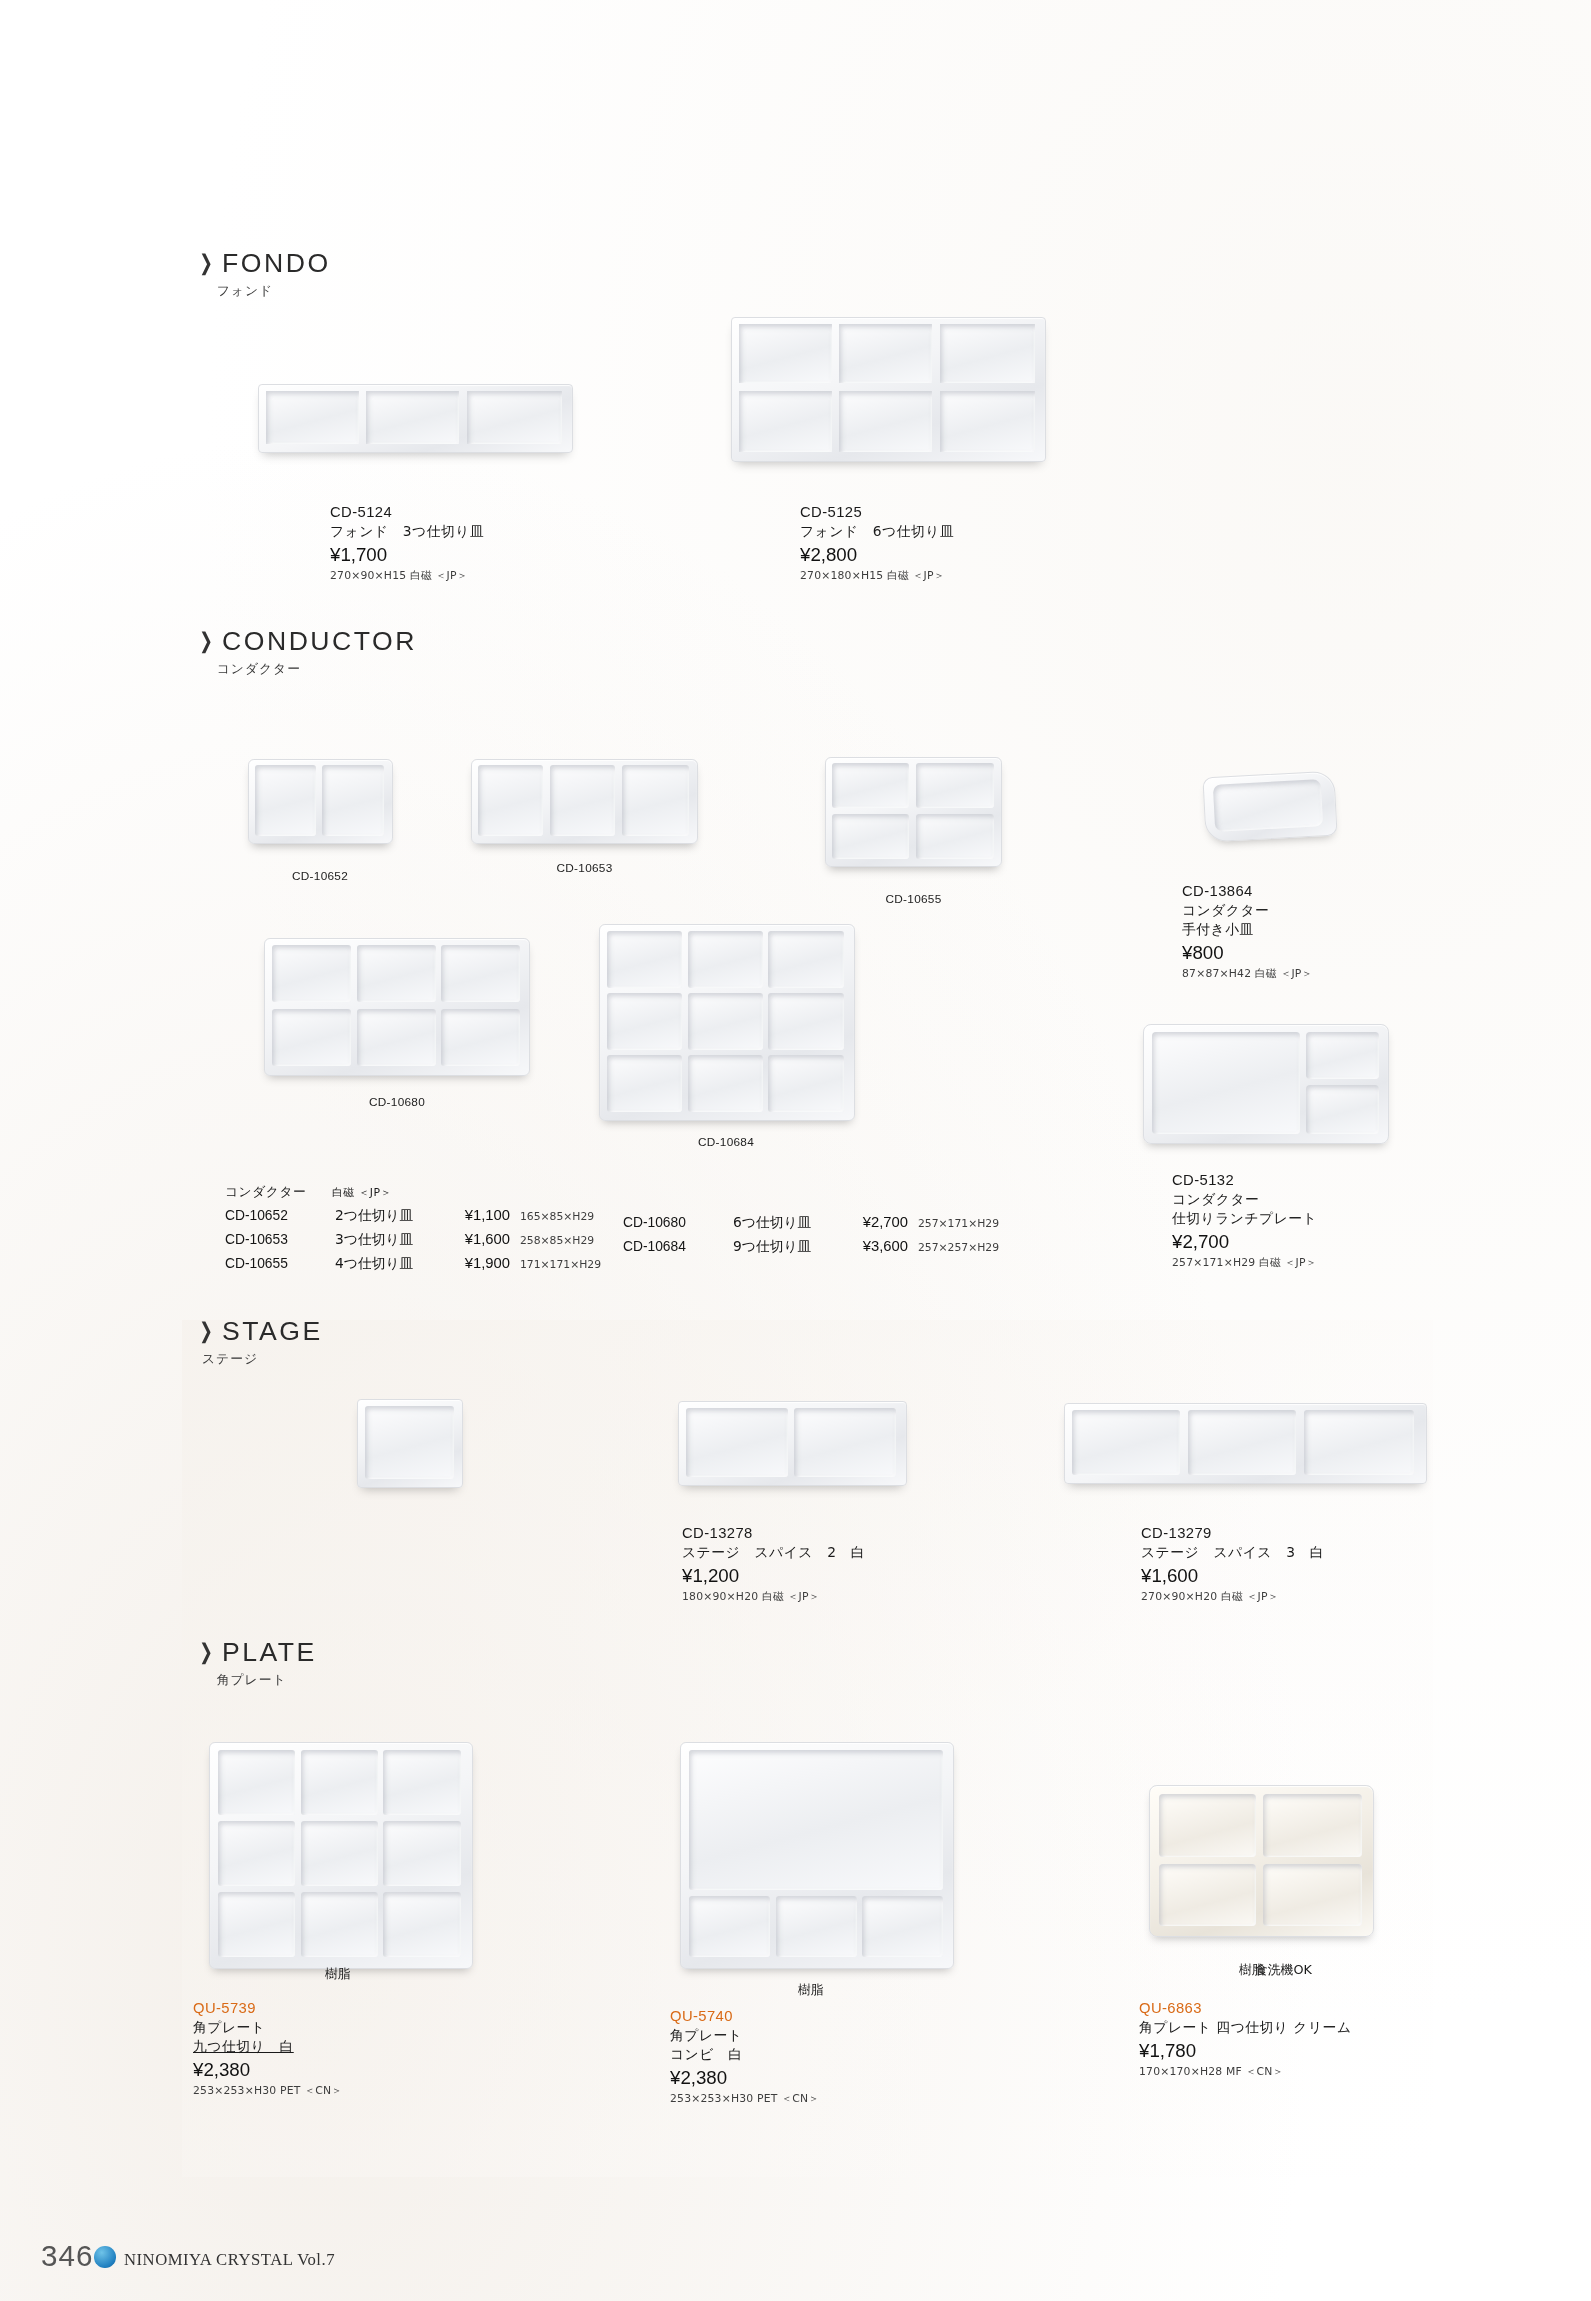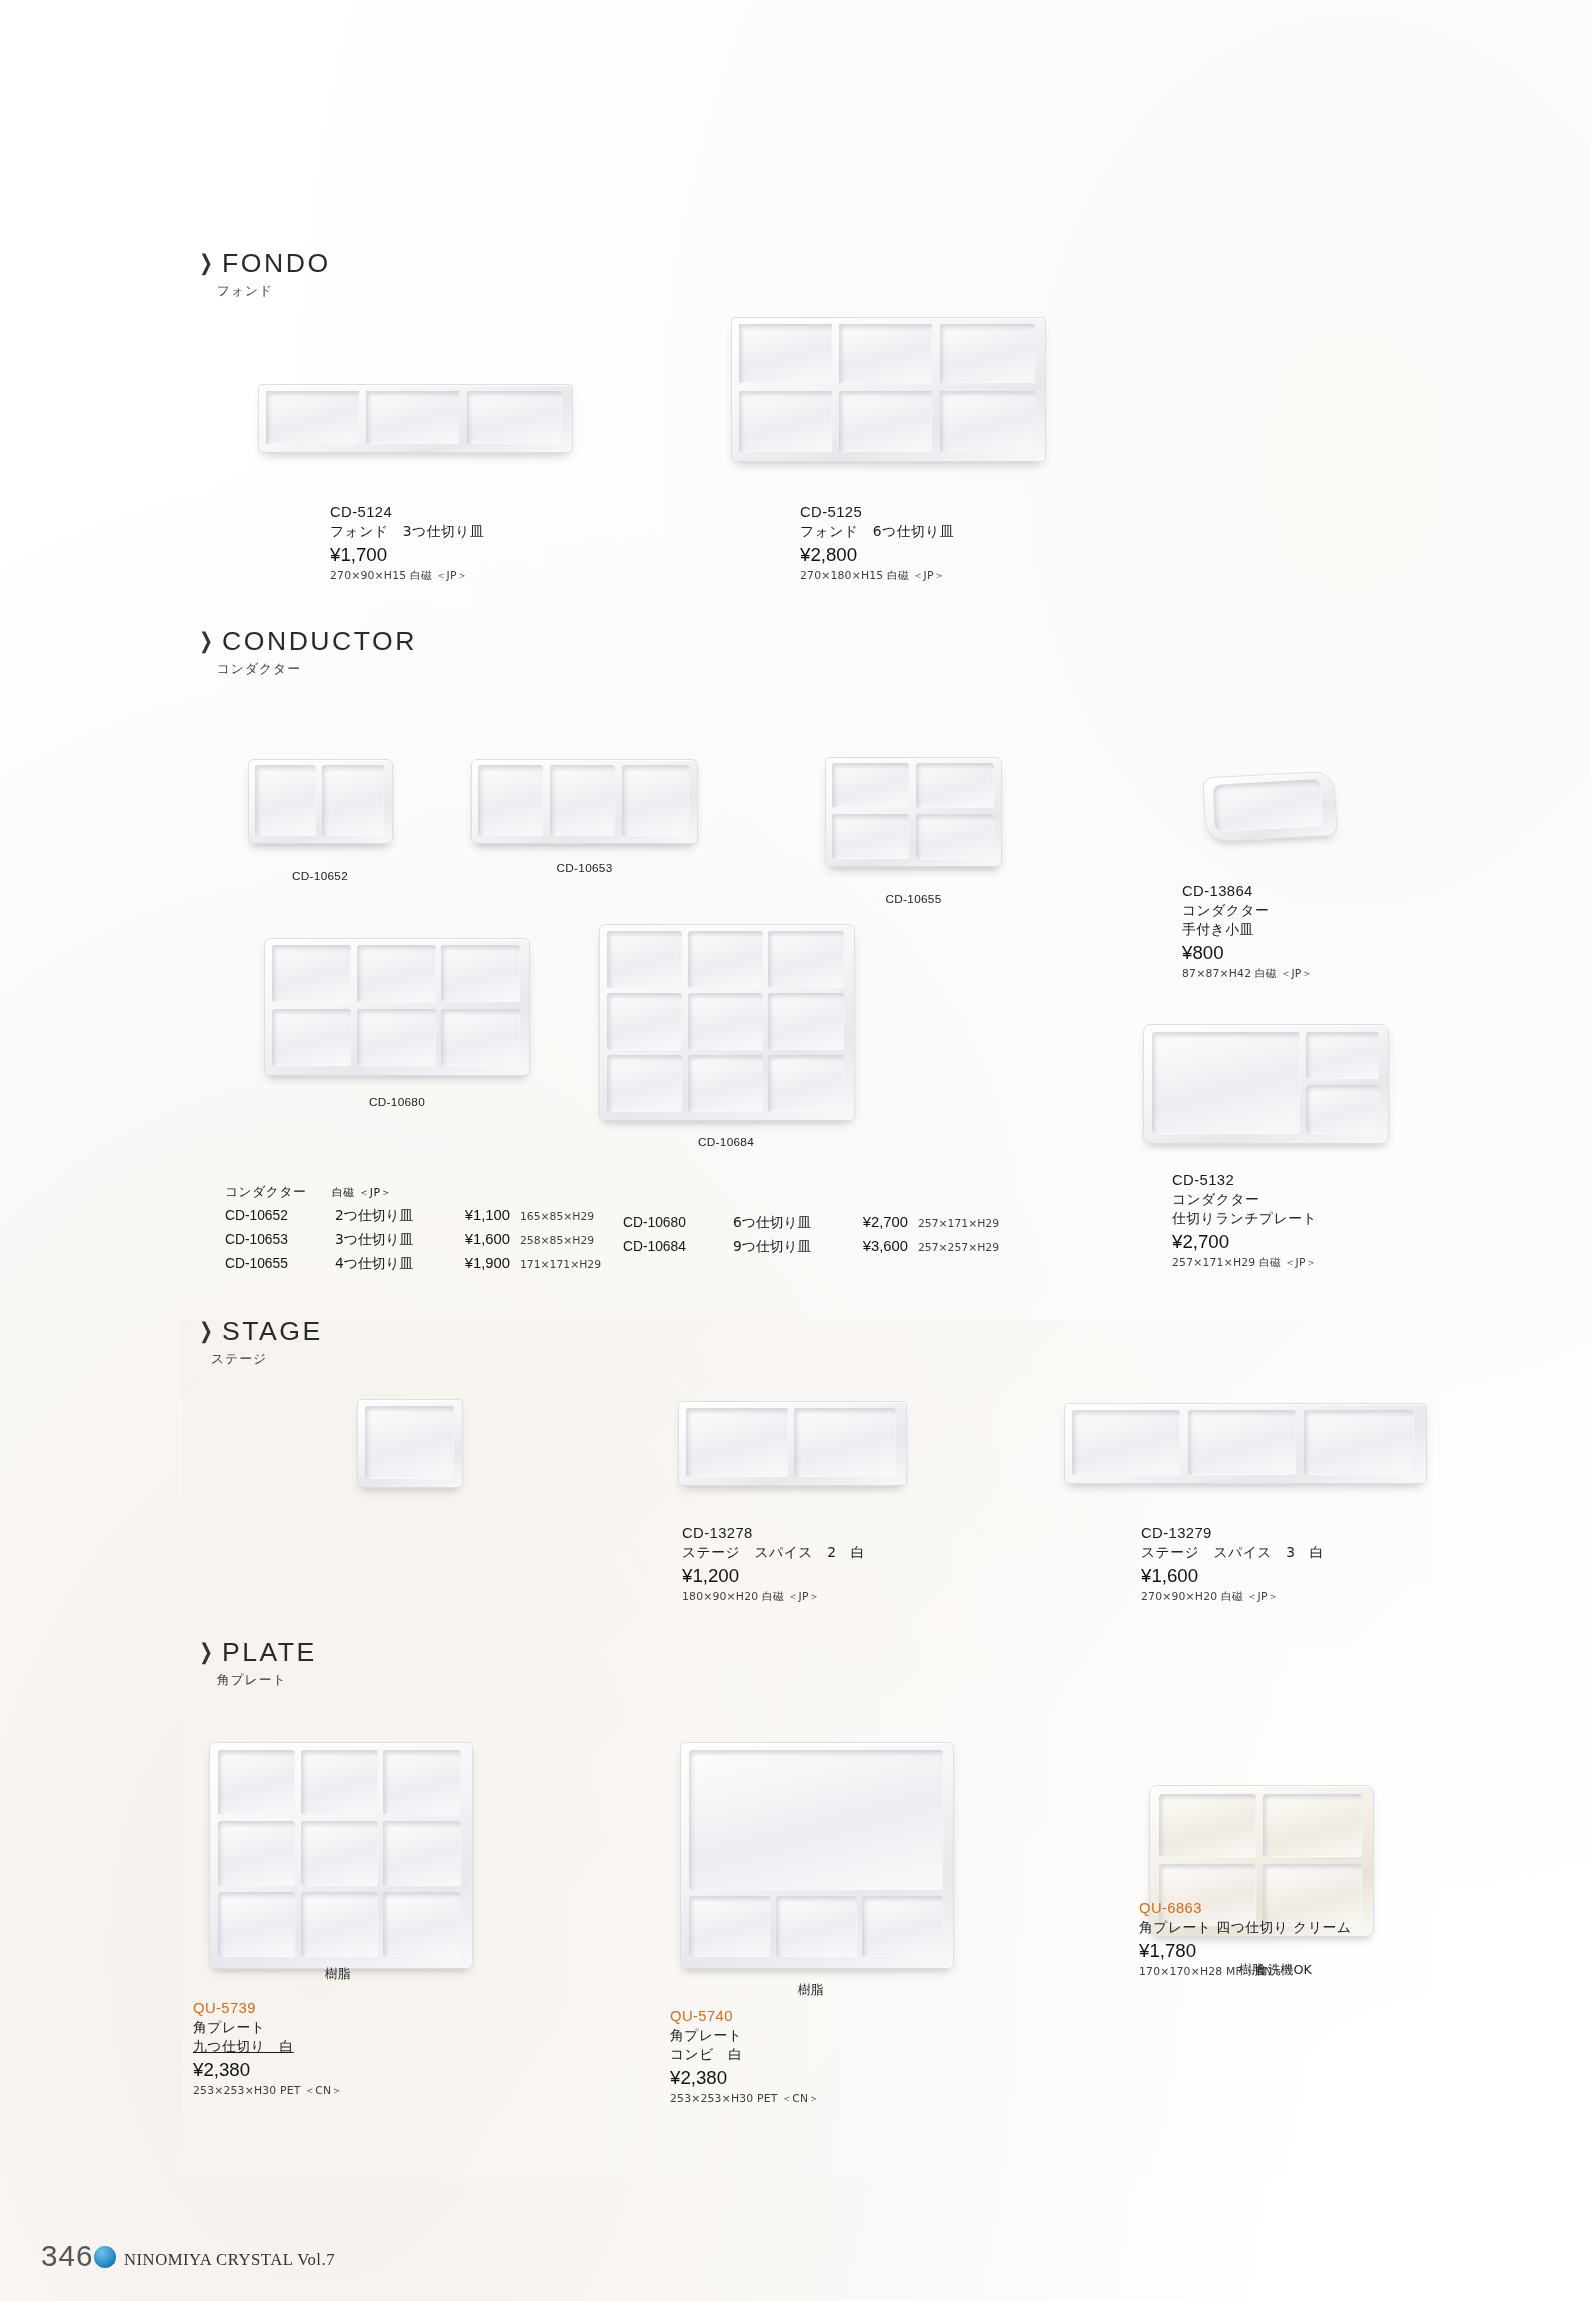--- a/index.html
+++ b/index.html
@@ -258,21 +258,21 @@
     <div class="name">コンダクター</div>
     <div class="name" style="margin-top:1px;">仕切りランチプレート</div>
     <div class="price">¥2,700</div>
     <div class="spec">257×171×H29  白磁 ＜JP＞</div>
   </div>
 
   <div class="section" style="left:197px;top:1316px;width:1261px;">
     <div class="sec-head">
       <div class="sec-rule" style="left:148px;"></div>
       <span class="sec-arrow">❯</span><span class="sec-title">STAGE</span>
-      <div class="sec-sub" style="margin-left:14px;font-family:Liberation Serif, serif;">ステージ</div>
+      <div class="sec-sub" style="margin-left:5px;font-family:Liberation Serif, serif;">ステージ</div>
     </div>
   </div>
 
   <div class="dish" style="left:357px;top:1399px;width:106px;height:89px;">
     <div class="plate" style="left:0;top:0;width:104px;height:87px;border-radius:3.9px;"></div>
     <div class="cell" style="left:7.9px;top:6.9px;width:89px;height:73px;border-radius:3px;"></div>
   </div>
 
   <div class="dish" style="left:678px;top:1401px;width:229px;height:85px;">
     <div class="plate" style="left:0;top:0;width:227px;height:83px;border-radius:3.9px;"></div>
@@ -346,21 +346,21 @@
 
   <div class="dish" style="left:1149px;top:1785px;width:225px;height:158px;">
     <div class="plate" style="left:0;top:0;width:223px;height:150px;border-radius:7.9px;background:linear-gradient(160deg,#fffdf8 0%,#f3efe7 45%,#e8e3d9 72%,#fbf9f4 100%);"></div>
     <div class="cell" style="left:9.9px;top:8.9px;width:97px;height:63px;border-radius:3.9px;background:linear-gradient(165deg,#fffdf9,#efebe3 60%,#fbf9f5);"></div>
     <div class="cell" style="left:114px;top:8.9px;width:99px;height:63px;border-radius:3.9px;background:linear-gradient(165deg,#fffdf9,#efebe3 60%,#fbf9f5);"></div>
     <div class="cell" style="left:9.9px;top:79px;width:97px;height:62px;border-radius:3.9px;background:linear-gradient(165deg,#fffdf9,#efebe3 60%,#fbf9f5);"></div>
     <div class="cell" style="left:114px;top:79px;width:99px;height:62px;border-radius:3.9px;background:linear-gradient(165deg,#fffdf9,#efebe3 60%,#fbf9f5);"></div>
   </div>
   <div class="resin" style="position:absolute;left:1239px;top:1962px;">樹脂</div>
   <div class="resin" style="position:absolute;left:1255px;top:1962px;">食洗機OK</div>
-  <div style="position:absolute;left:1139px;top:1900px;width:355px;">
+  <div style="position:absolute;left:1139px;top:2000px;width:355px;">
     <div class="code orange">QU-6863</div>
     <div class="name">角プレート 四つ仕切り クリーム</div>
     <div class="price">¥1,780</div>
     <div class="spec">170×170×H28 MF ＜CN＞</div>
   </div>
 
   <div class="pageno">346</div>
   <div class="globe"></div>
   <div class="footname">NINOMIYA CRYSTAL Vol.7</div>
 </div>

